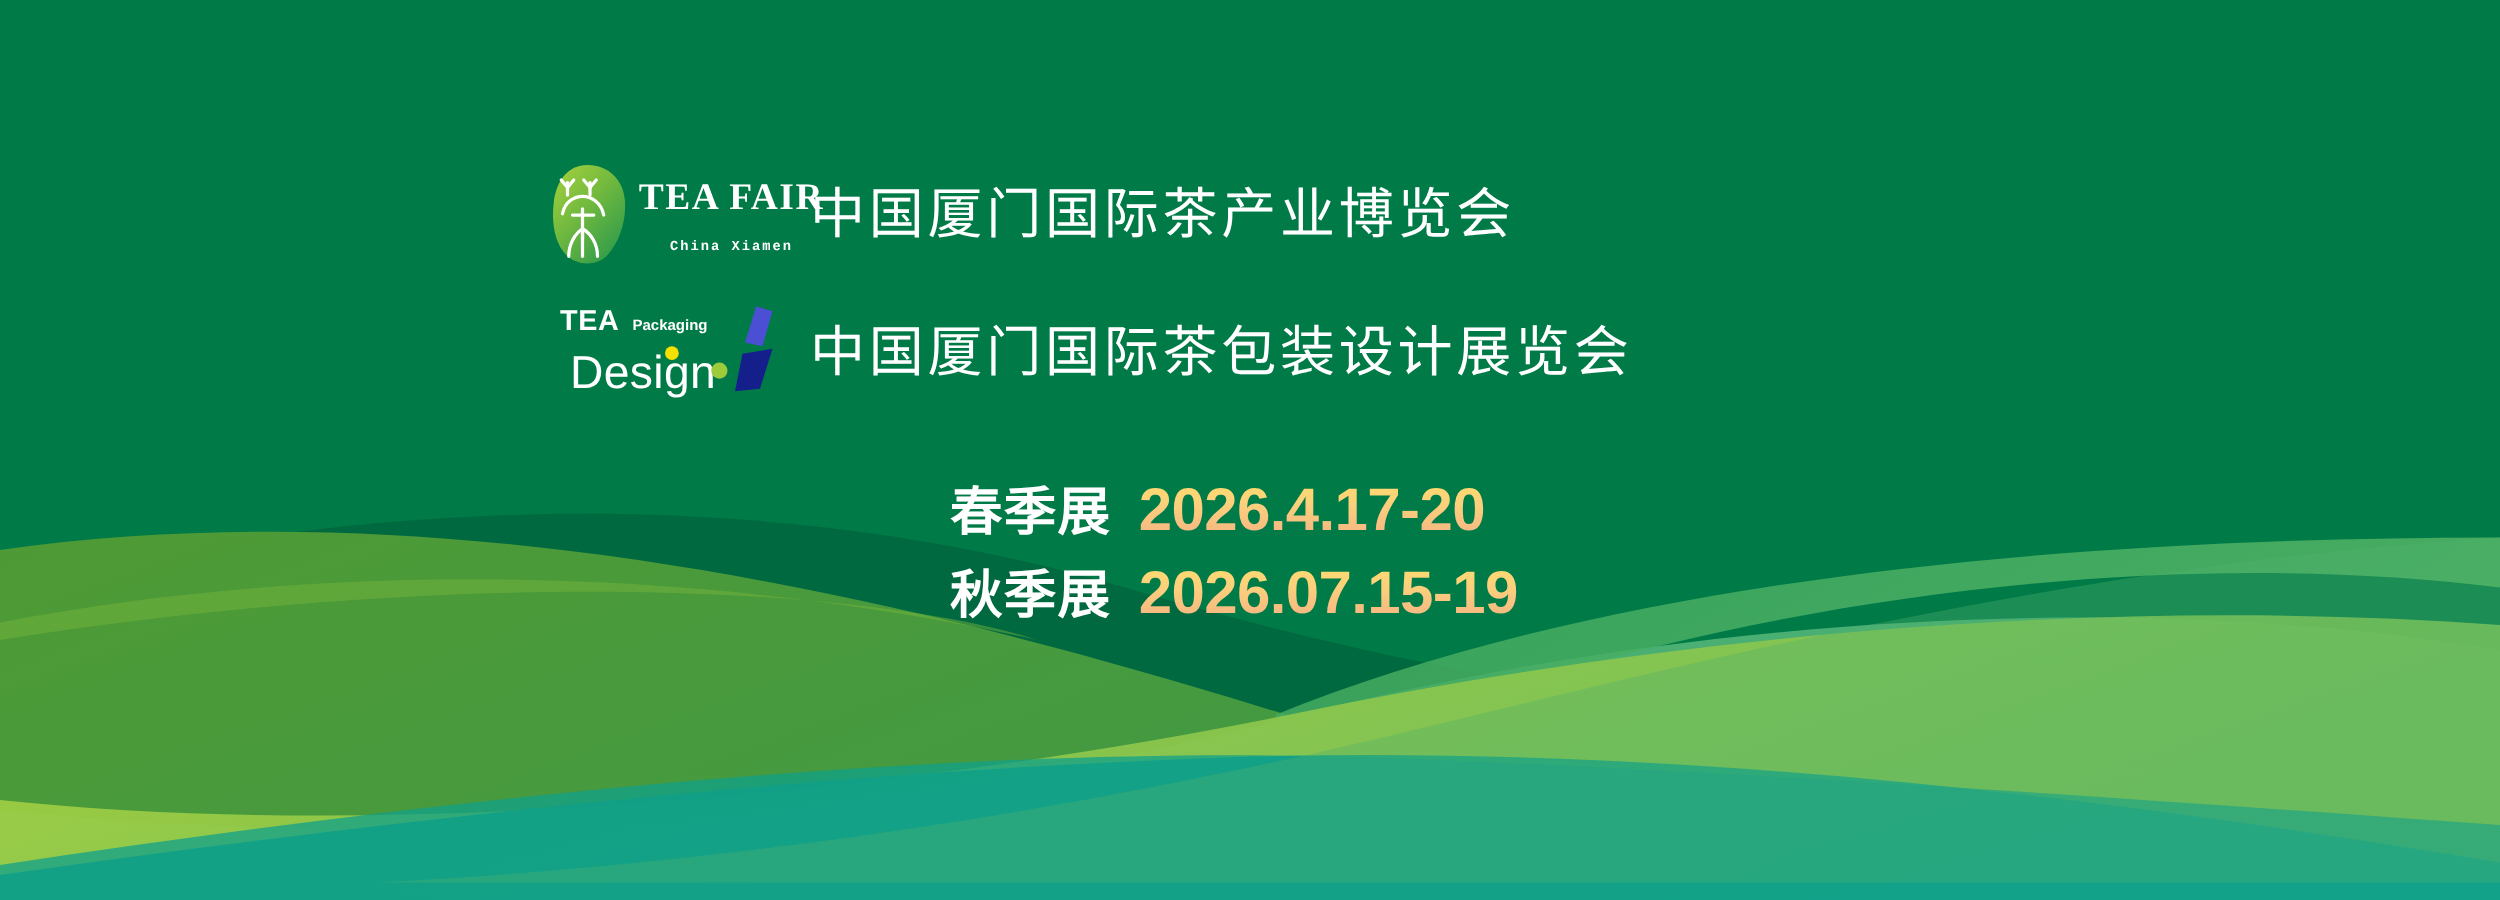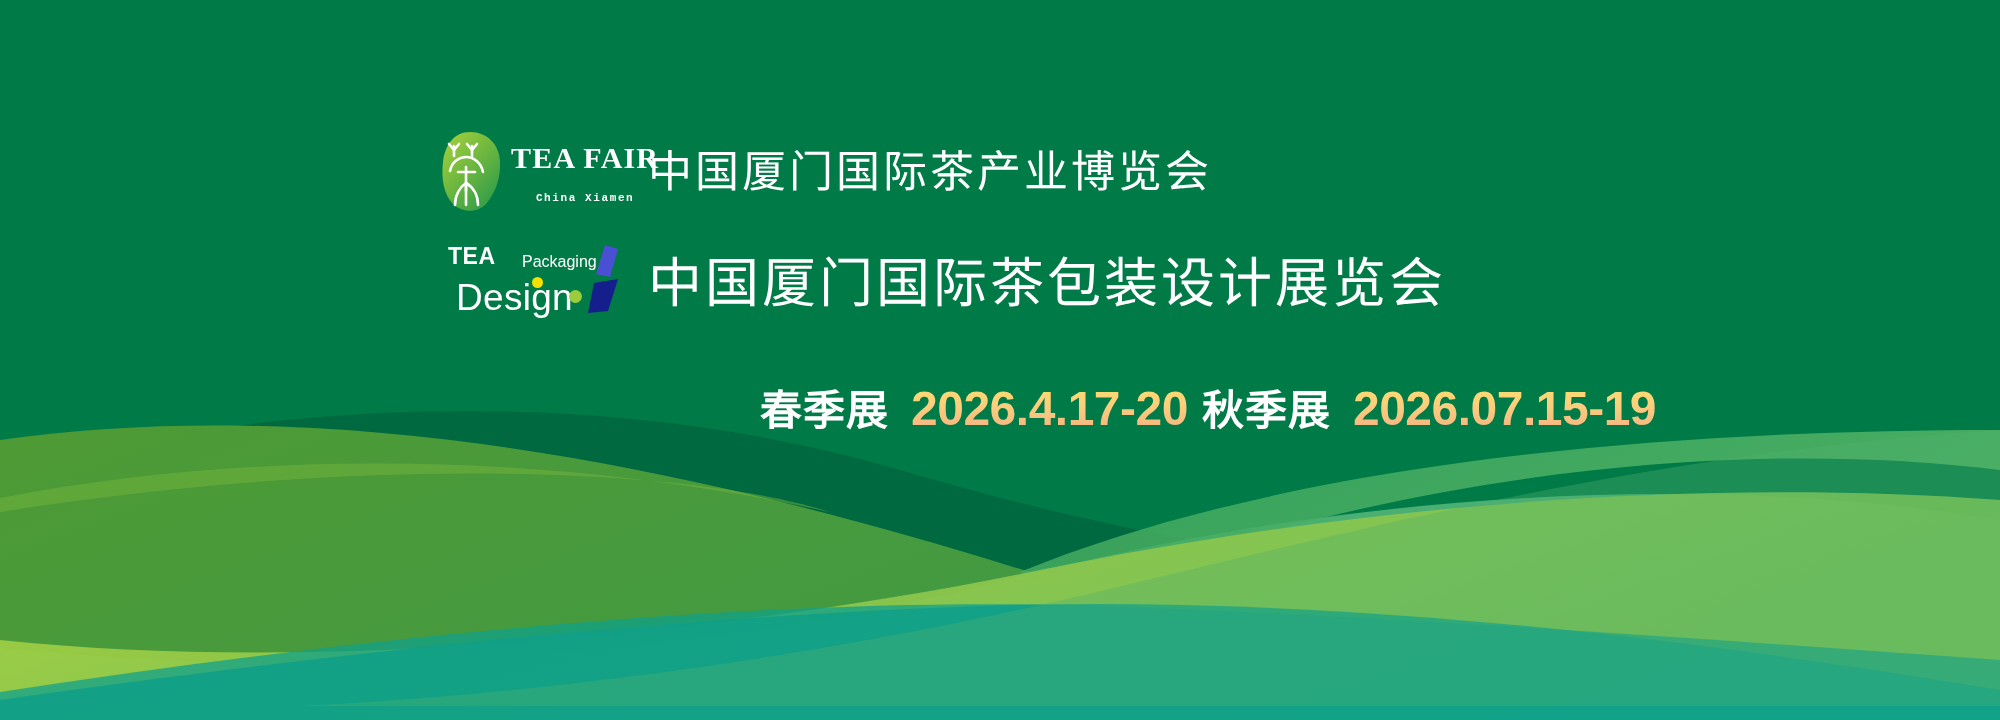--- a/index.html
+++ b/index.html
@@ -105,25 +105,25 @@
     left:8px; top:10px;
     color:#ffffff;
     font-family:"Liberation Sans","DejaVu Sans",sans-serif;
     font-weight:700;
     font-size:23px;
     letter-spacing:0.5px;
     line-height:1;
   }
   .td-pack {
     position:absolute;
-    left:82px; top:19px;
-    color:#ffffff;
-    font-family:"Liberation Sans","DejaVu Sans",sans-serif;
-    font-weight:400;
-    font-size:16px;
+    left:66px; top:19px;
+    color:#ffffff;
+    font-family:"Liberation Sans","DejaVu Sans",sans-serif;
+    font-weight:700;
+    font-size:12px;
     line-height:1;
   }
   .td-design {
     position:absolute;
     left:16px; top:44px;
     color:#ffffff;
     font-family:"Liberation Sans","DejaVu Sans",sans-serif;
     font-weight:400;
     font-size:37px;
     letter-spacing:0.3px;
@@ -151,35 +151,36 @@
     color:#ffffff;
     font-family:"Liberation Sans","DejaVu Sans",sans-serif;
     font-weight:400;
     font-size:44px;
     letter-spacing:3px;
     line-height:1;
     white-space:nowrap;
   }
   .cn-subtitle {
     color:#ffffff;
-    font-family:Liberation Sans, sans-serif;
+    font-family:Liberation Serif, serif;
     font-weight:400;
-    font-size:54px;
+    font-size:44px;
     letter-spacing:3px;
     line-height:1;
     white-space:nowrap;
     margin-top:10px;
   }
 
   
   .dates {
     position:absolute;
     left:760px;
     top:385px;
     display:flex;
+    flex-direction:column;
     gap:14px;
   }
   .date-row {
     display:flex;
     align-items:baseline;
     gap:22px;
     height:52px;
   }
   .season {
     color:#ffffff;

